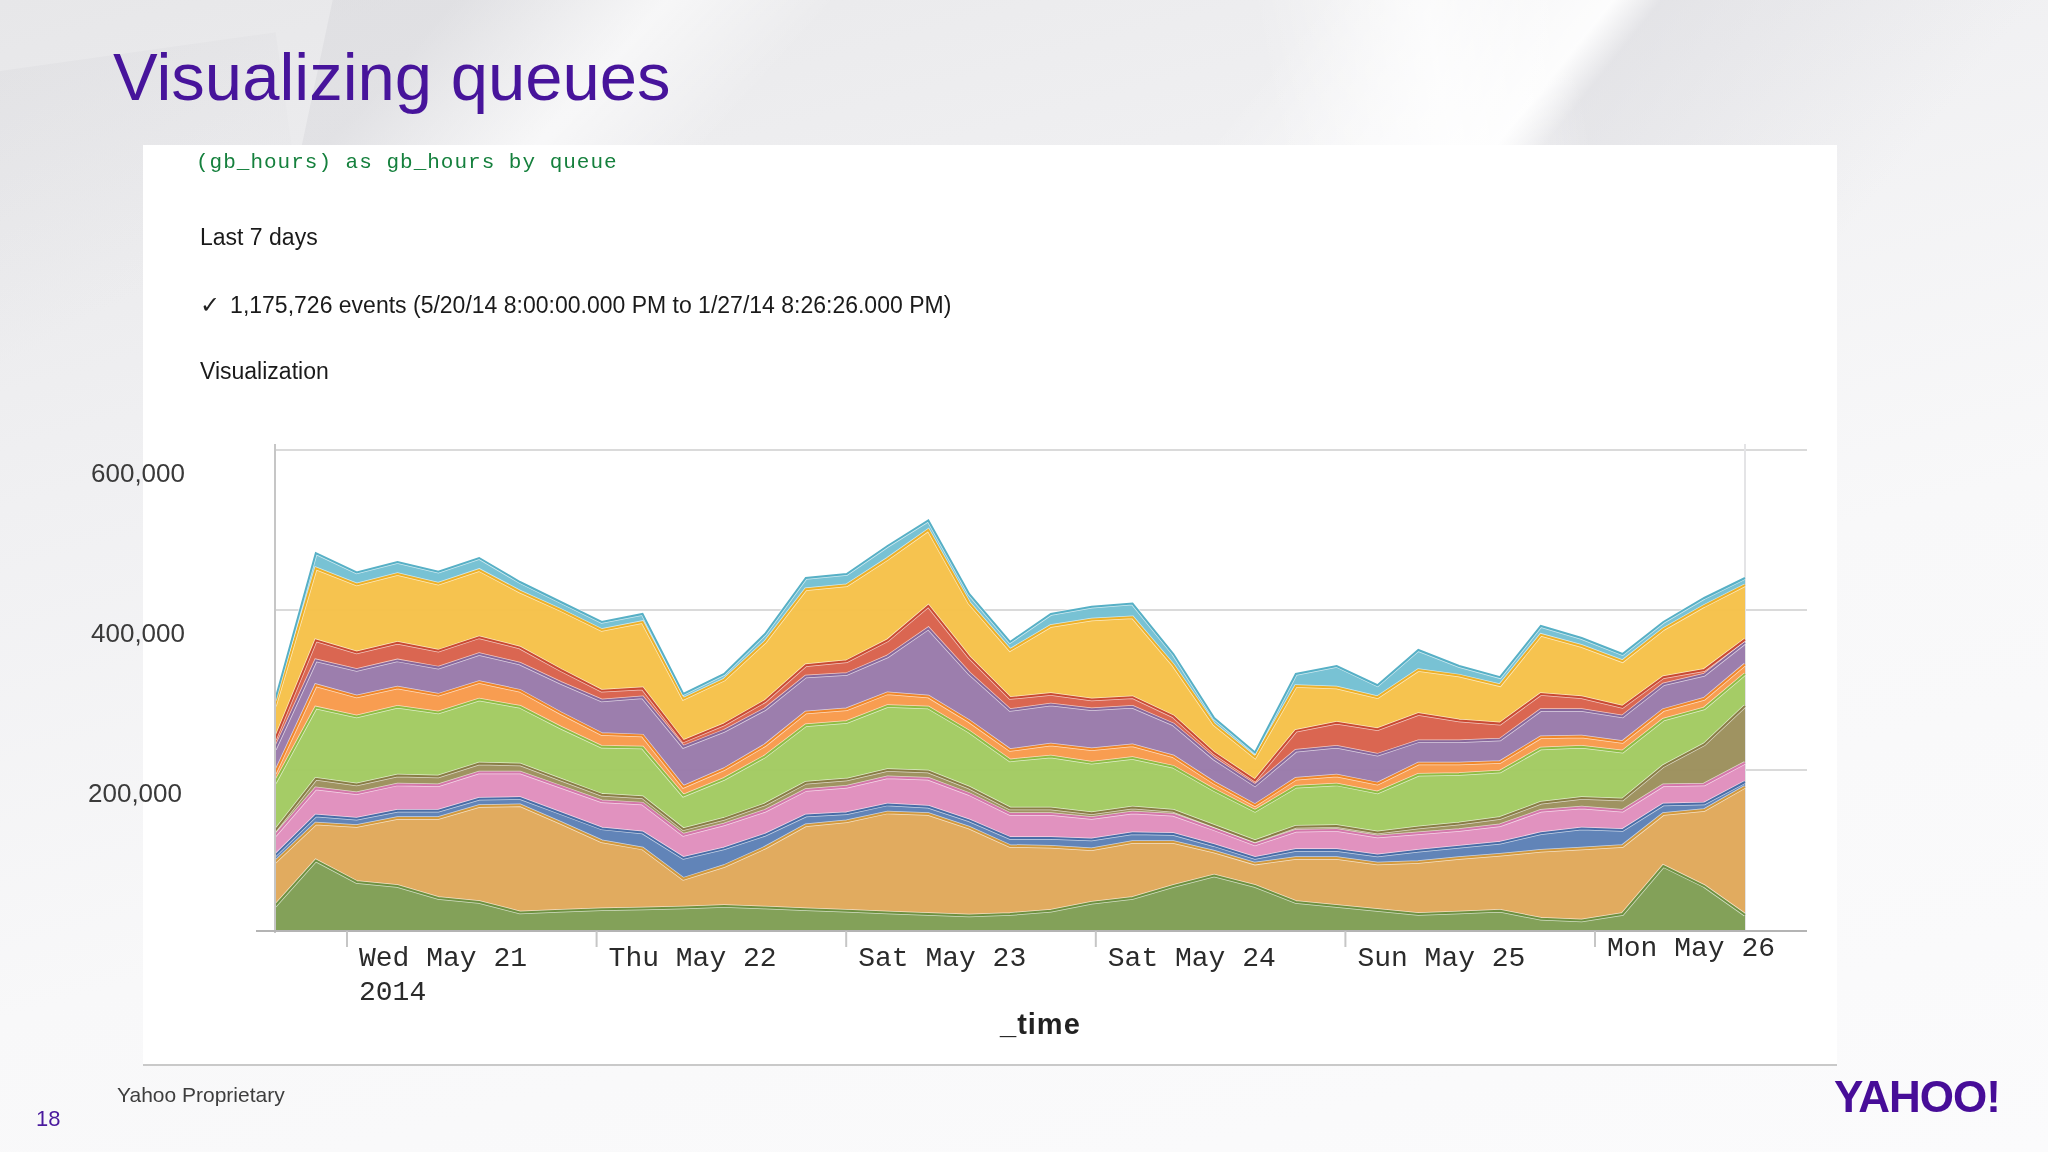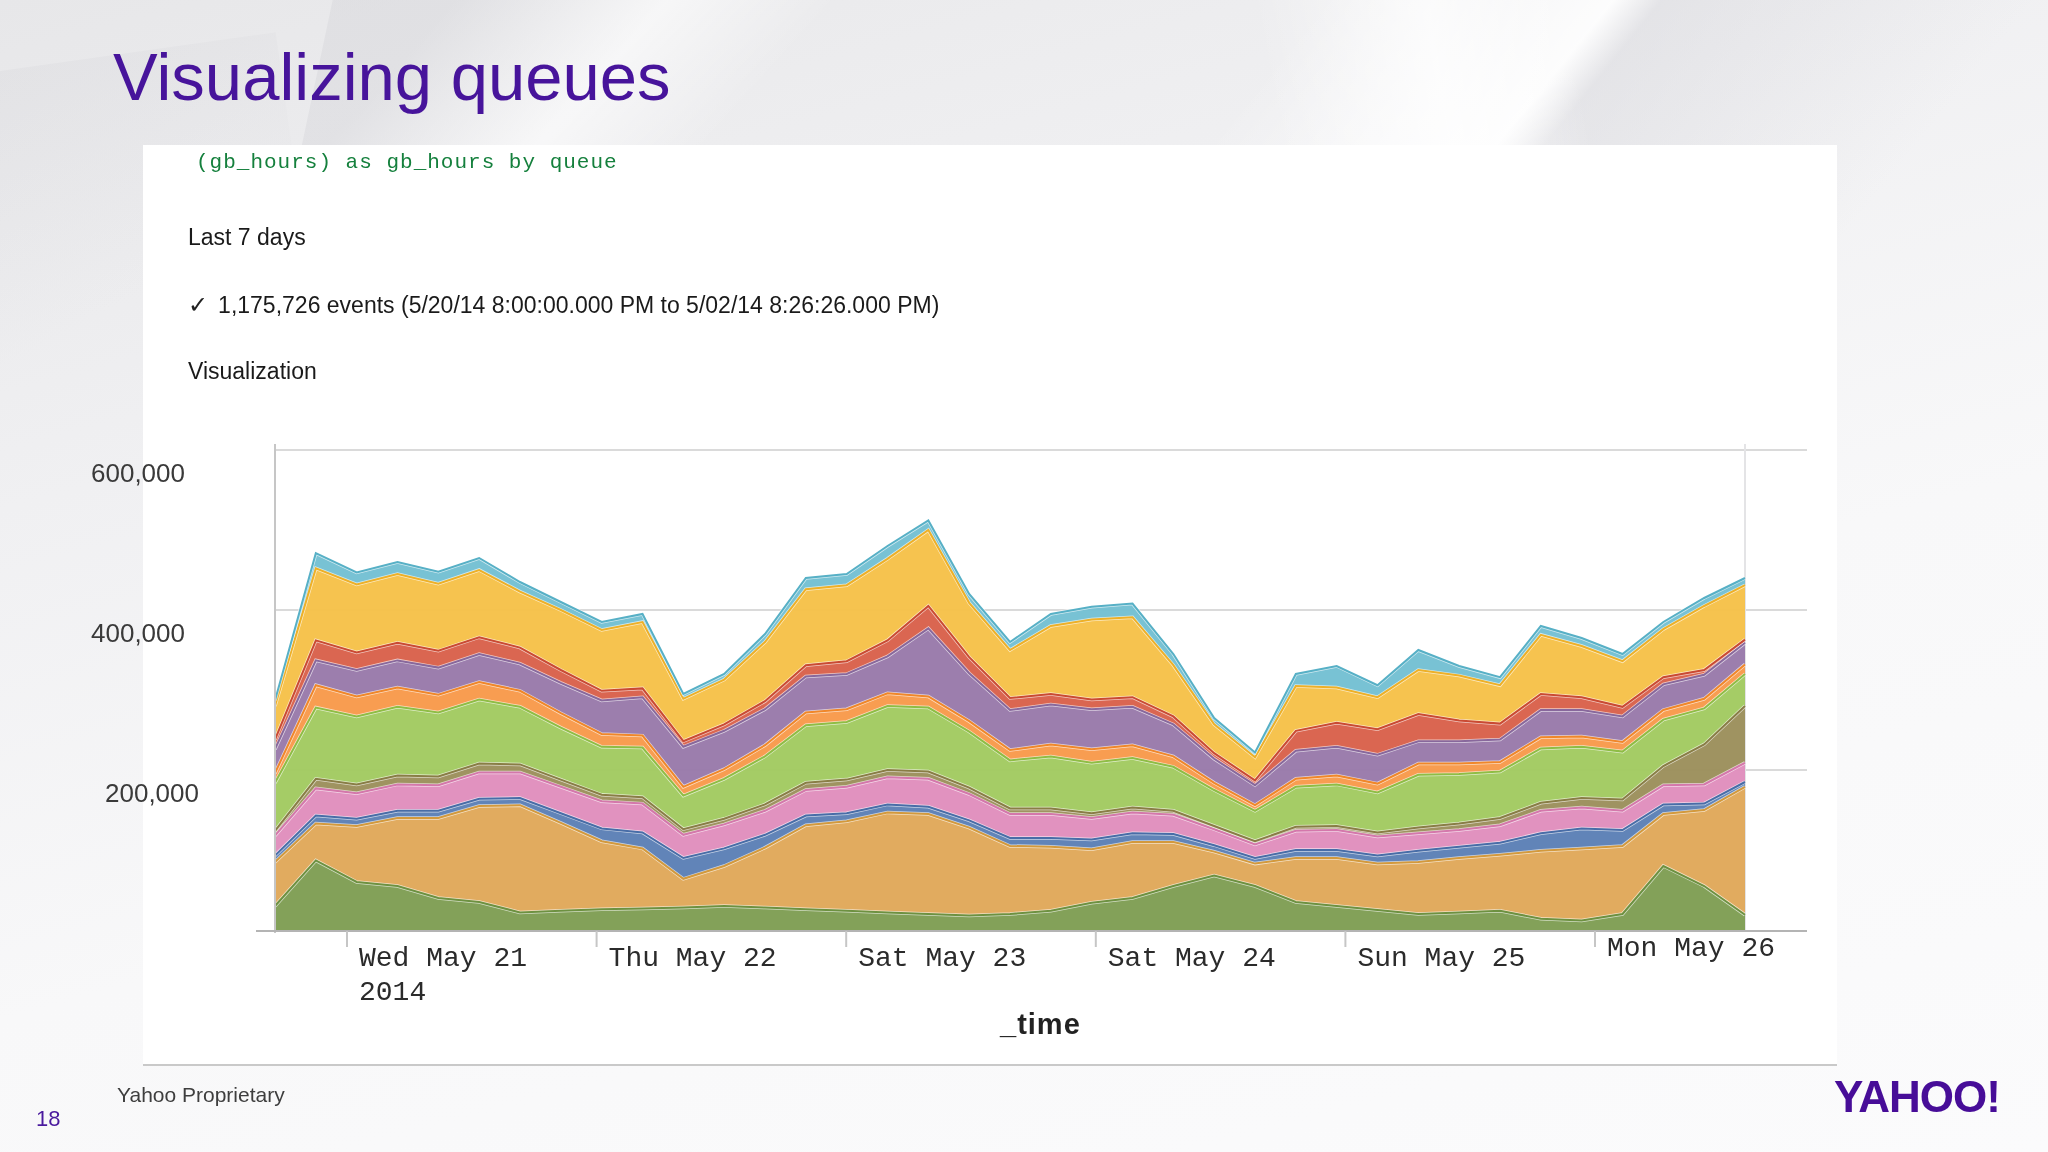--- a/index.html
+++ b/index.html
@@ -29,21 +29,21 @@
   }
   .panel{
     position:absolute;left:143px;top:145px;width:1694px;height:919px;
     background:#ffffff;border-bottom:2px solid #c9c9c9;
   }
   .query{
     position:absolute;left:196px;top:151px;
     font-family:"Liberation Mono","DejaVu Sans Mono",monospace;
     font-size:21px;color:#15803d;letter-spacing:1px;
   }
-  .meta{position:absolute;left:188px;font-size:23px;color:#1a1a1a;}
+  .meta{position:absolute;left:200px;font-size:23px;color:#1a1a1a;}
   .meta-range{top:224px;}
   .meta-events{top:291px;}
   .meta-viz{top:358px;}
   .check{margin-right:10px;font-size:24px;color:#222;}
 
   .chart-layer{position:absolute;left:0;top:0;width:2048px;height:1152px;}
   .chart-layer svg{position:absolute;left:0;top:0;}
   .ytick{
     position:absolute;width:170px;text-align:left;
     font-size:26px;color:#3a3a3a;
@@ -74,21 +74,21 @@
   <div class="deco deco-d"></div>
 
   <div class="title">Visualizing queues</div>
 
   <div class="panel">
     <div class="query" style="position:absolute;left:53px;top:6px;">(gb_hours) as gb_hours by queue</div>
   </div>
 
   <div class="meta meta-range">Last 7 days</div>
   <div class="meta meta-events">
-    <span class="check">✓</span><span>1,175,726 events (5/20/14 8:00:00.000 PM to 5/02/14 8:26:26.000 PM)</span>
+    <span class="check">✓</span><span>1,175,726 events (5/20/14 8:00:00.000 PM to 1/27/14 8:26:26.000 PM)</span>
   </div>
   <div class="meta meta-viz">Visualization</div>
 
   <div class="chart-layer">
     <svg id="chart-svg" width="2048" height="1152" viewBox="0 0 2048 1152">
         <line x1="275" y1="770" x2="1807" y2="770" stroke="#dadada" stroke-width="2"></line>
         <line x1="275" y1="610" x2="1807" y2="610" stroke="#dadada" stroke-width="2"></line>
         <line x1="275" y1="450" x2="1807" y2="450" stroke="#dadada" stroke-width="2"></line>
         <line x1="1745" y1="444" x2="1745" y2="932" stroke="#e4e4e6" stroke-width="2"></line>
         <path d="M275,906 L315.8333333333333,860.4 L356.6666666666667,882 L397.5,886 L438.33333333333337,898 L479.16666666666663,902 L520,912.4 L560.8333333333333,910.8 L601.6666666666667,909.2 L642.5,908.4 L683.3333333333333,907.6 L724.1666666666667,906 L765,907.6 L805.8333333333334,909.2 L846.6666666666666,910.8 L887.5,912.4 L928.3333333333334,914 L969.1666666666666,915.6 L1010,914 L1050.8333333333335,910.8 L1091.6666666666665,902.8 L1132.5,898 L1173.3333333333335,886 L1214.1666666666665,875.6 L1255,886 L1295.8333333333335,902 L1336.6666666666667,906 L1377.5,910 L1418.3333333333333,914 L1459.1666666666667,912.4 L1500,910.8 L1540.8333333333333,918.8 L1581.6666666666667,920.4 L1622.5,914 L1663.3333333333333,866 L1704.1666666666667,886 L1745,914.8 L1745,930 L1704.1666666666667,930 L1663.3333333333333,930 L1622.5,930 L1581.6666666666667,930 L1540.8333333333333,930 L1500,930 L1459.1666666666667,930 L1418.3333333333333,930 L1377.5,930 L1336.6666666666667,930 L1295.8333333333335,930 L1255,930 L1214.1666666666665,930 L1173.3333333333335,930 L1132.5,930 L1091.6666666666665,930 L1050.8333333333335,930 L1010,930 L969.1666666666666,930 L928.3333333333334,930 L887.5,930 L846.6666666666666,930 L805.8333333333334,930 L765,930 L724.1666666666667,930 L683.3333333333333,930 L642.5,930 L601.6666666666667,930 L560.8333333333333,930 L520,930 L479.16666666666663,930 L438.33333333333337,930 L397.5,930 L356.6666666666667,930 L315.8333333333333,930 L275,930 Z" fill="#7e9d52" fill-opacity="0.96"></path>
@@ -127,21 +127,21 @@
         <line x1="275" y1="444" x2="275" y2="933" stroke="#c6c6c6" stroke-width="2"></line>
         <line x1="256" y1="931" x2="1807" y2="931" stroke="#b4b4b4" stroke-width="2"></line>
         <line x1="347" y1="931" x2="347" y2="947" stroke="#c6c6c6" stroke-width="2"></line>
         <line x1="596.6" y1="931" x2="596.6" y2="947" stroke="#c6c6c6" stroke-width="2"></line>
         <line x1="846.2" y1="931" x2="846.2" y2="947" stroke="#c6c6c6" stroke-width="2"></line>
         <line x1="1095.8" y1="931" x2="1095.8" y2="947" stroke="#c6c6c6" stroke-width="2"></line>
         <line x1="1345.4" y1="931" x2="1345.4" y2="947" stroke="#c6c6c6" stroke-width="2"></line>
         <line x1="1595" y1="931" x2="1595" y2="947" stroke="#c6c6c6" stroke-width="2"></line>
       </svg>
     <div id="tick-labels">
-        <div class="ytick" style="left: 105px; top: 778px;">200,000</div>
+        <div class="ytick" style="left: 88px; top: 778px;">200,000</div>
         <div class="ytick" style="left: 91px; top: 618px;">400,000</div>
         <div class="ytick" style="left: 91px; top: 458px;">600,000</div>
         <div class="xtick" style="left: 359px; top: 942px;">Wed May 21<div>2014</div></div>
         <div class="xtick" style="left: 608.6px; top: 942px;">Thu May 22</div>
         <div class="xtick" style="left: 858.2px; top: 942px;">Sat May 23</div>
         <div class="xtick" style="left: 1107.8px; top: 942px;">Sat May 24</div>
         <div class="xtick" style="left: 1357.4px; top: 942px;">Sun May 25</div>
         <div class="xtick" style="left: 1607px; top: 932px;">Mon May 26</div>
       </div>
     <div class="x-axis-title">_time</div>

